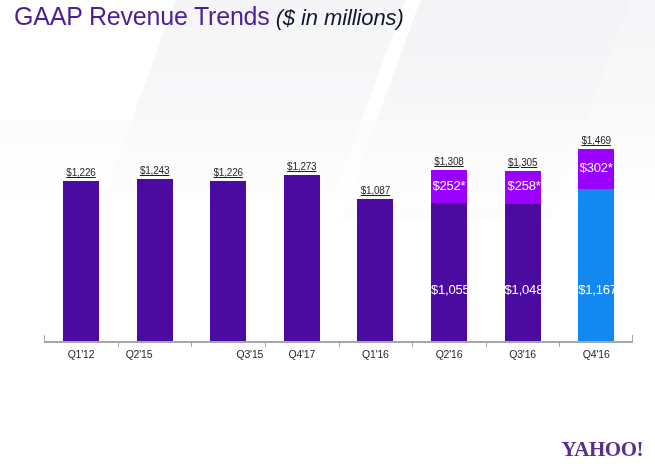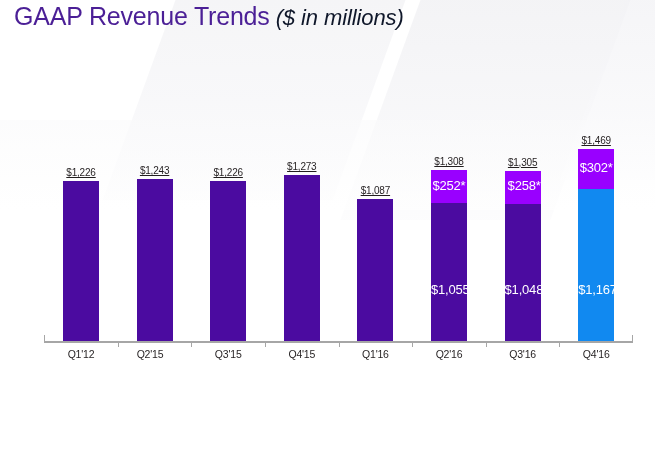--- a/index.html
+++ b/index.html
@@ -227,25 +227,26 @@
         <div class="tick" style="left: 265px;"></div>
         <div class="tick" style="left: 338.6px;"></div>
         <div class="tick" style="left: 412.2px;"></div>
         <div class="tick" style="left: 485.8px;"></div>
         <div class="tick" style="left: 559.4px;"></div>
         <div class="tick-end" style="left: 44px;"></div>
         <div class="tick-end" style="left: 632px;"></div>
       </div>
     <div id="cat-layer">
         <div class="cat-label" style="left: 46px;">Q1'12</div>
-        <div class="cat-label" style="left: 115px;">Q2'15</div>
-        <div class="cat-label" style="left: 193.2px;">Q3'15</div>
-        <div class="cat-label" style="left: 266.8px;">Q4'15</div>
+        <div class="cat-label" style="left: 104px;">Q2'15</div>
+        <div class="cat-label" style="left: 193.2px; text-align: right;">Q3'15</div>
+        <div class="cat-label" style="left: 266.8px;">Q4'17</div>
         <div class="cat-label" style="left: 340.4px;">Q1'16</div>
         <div class="cat-label" style="left: 414px;">Q2'16</div>
         <div class="cat-label" style="left: 487.6px;">Q3'16</div>
         <div class="cat-label" style="left: 561.2px;">Q4'16</div>
       </div>
   </div>
 
 
+  <div id="logo">YAHOO!</div>
 
 </div>
 
 </body></html>

